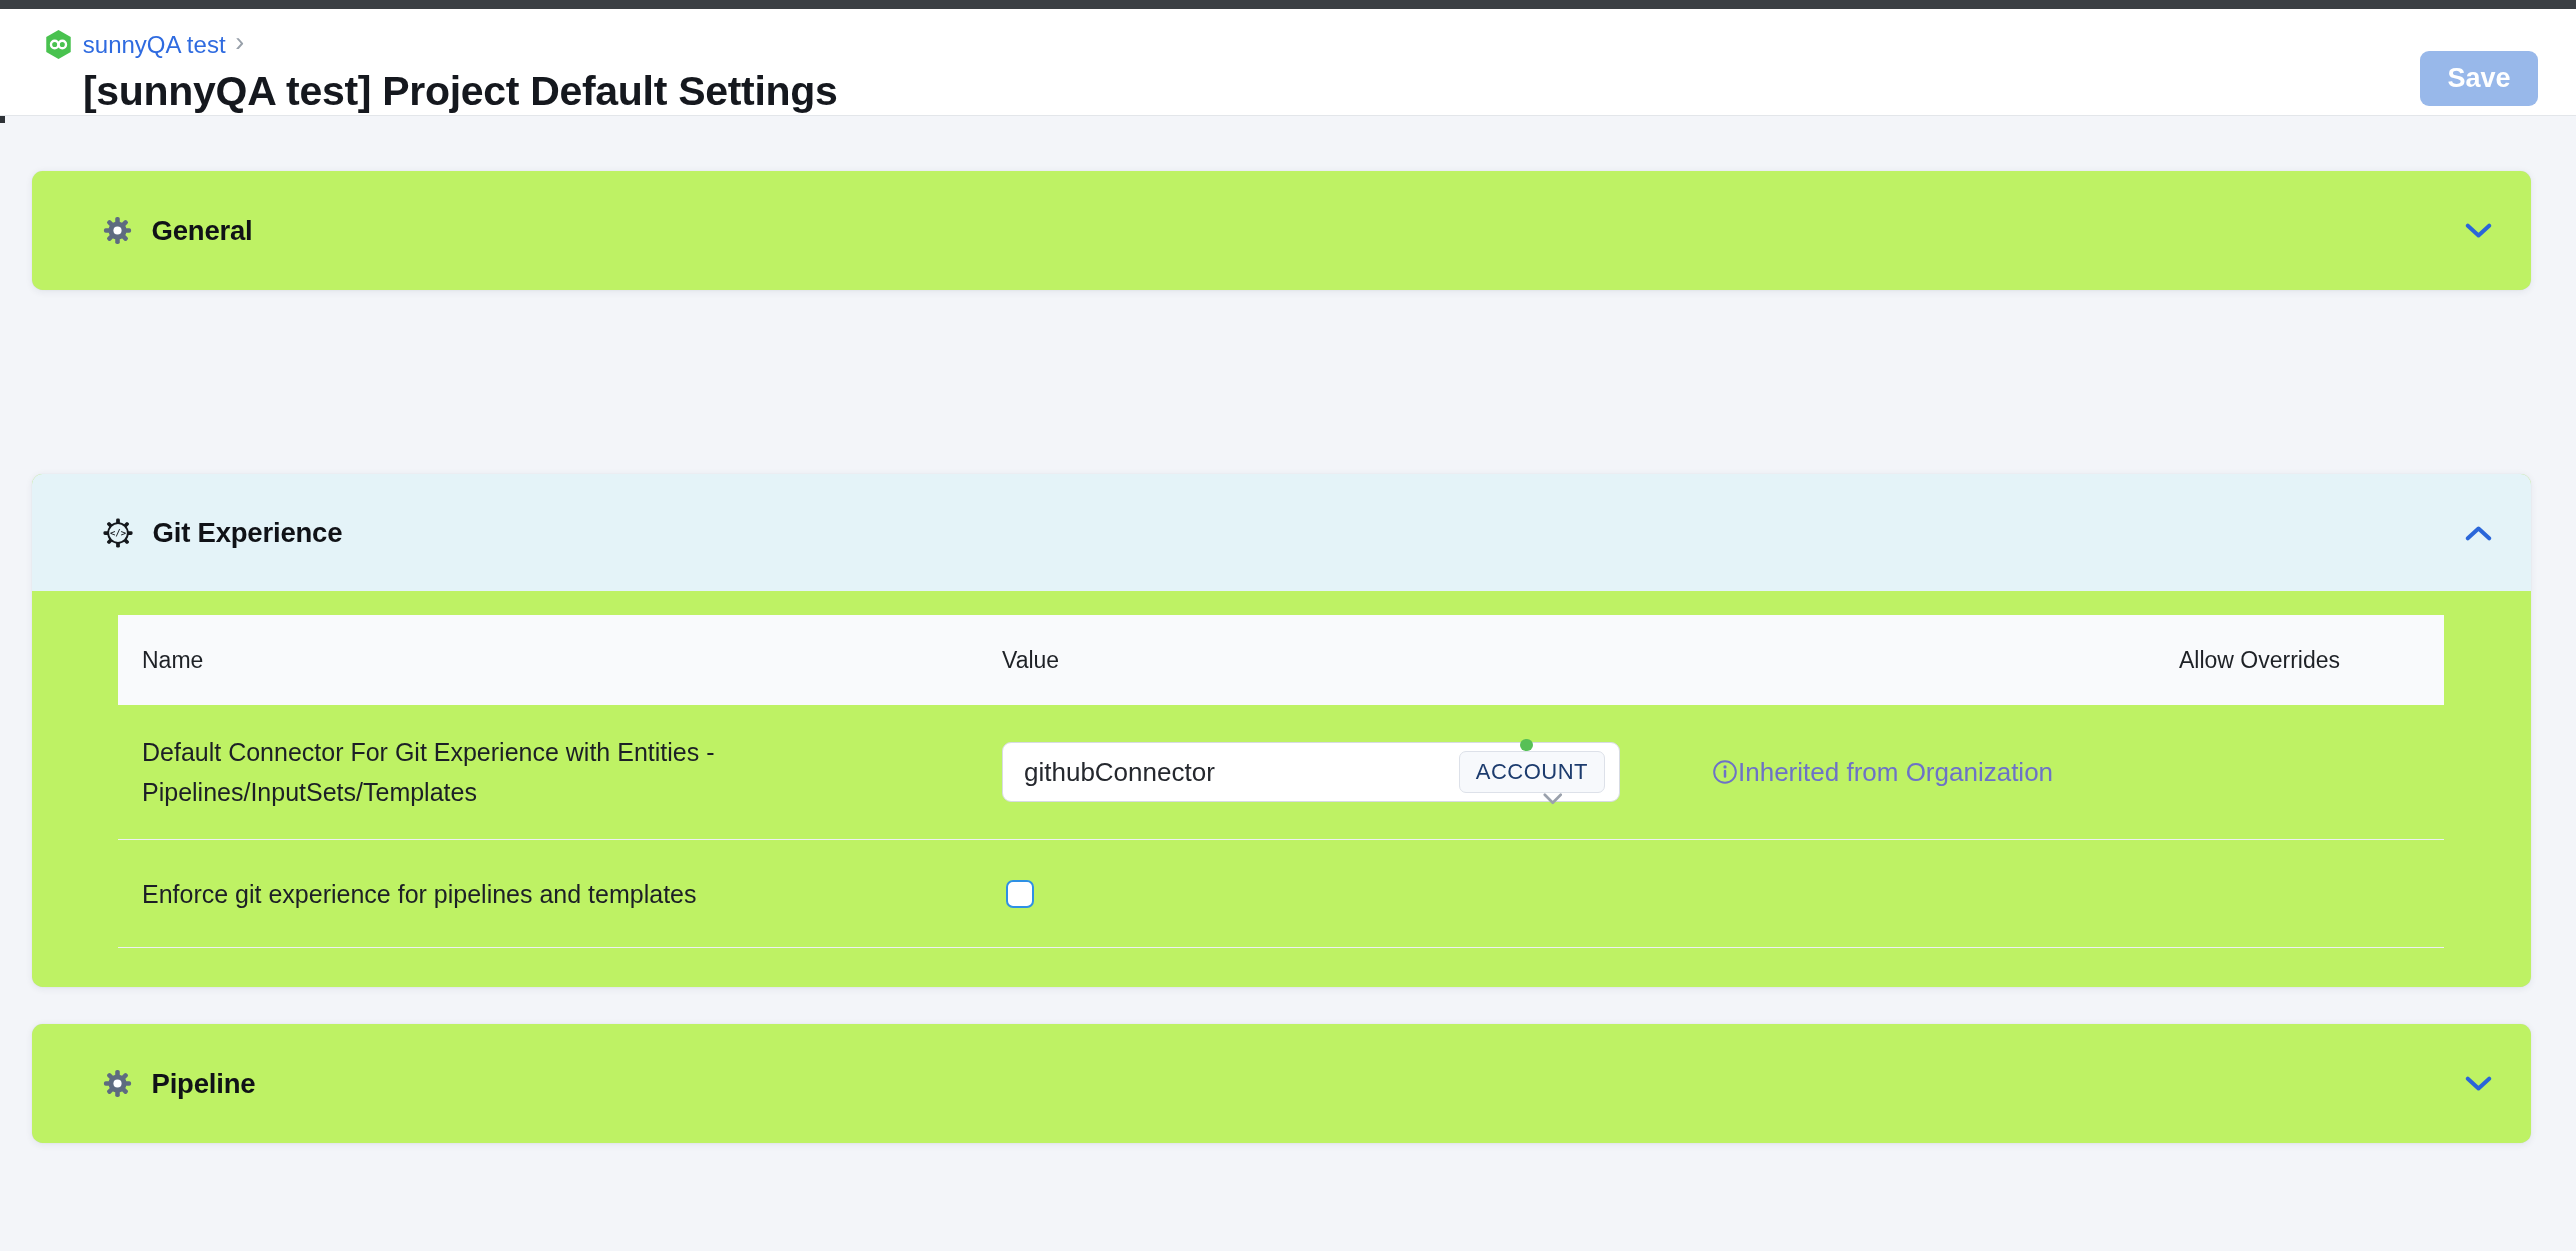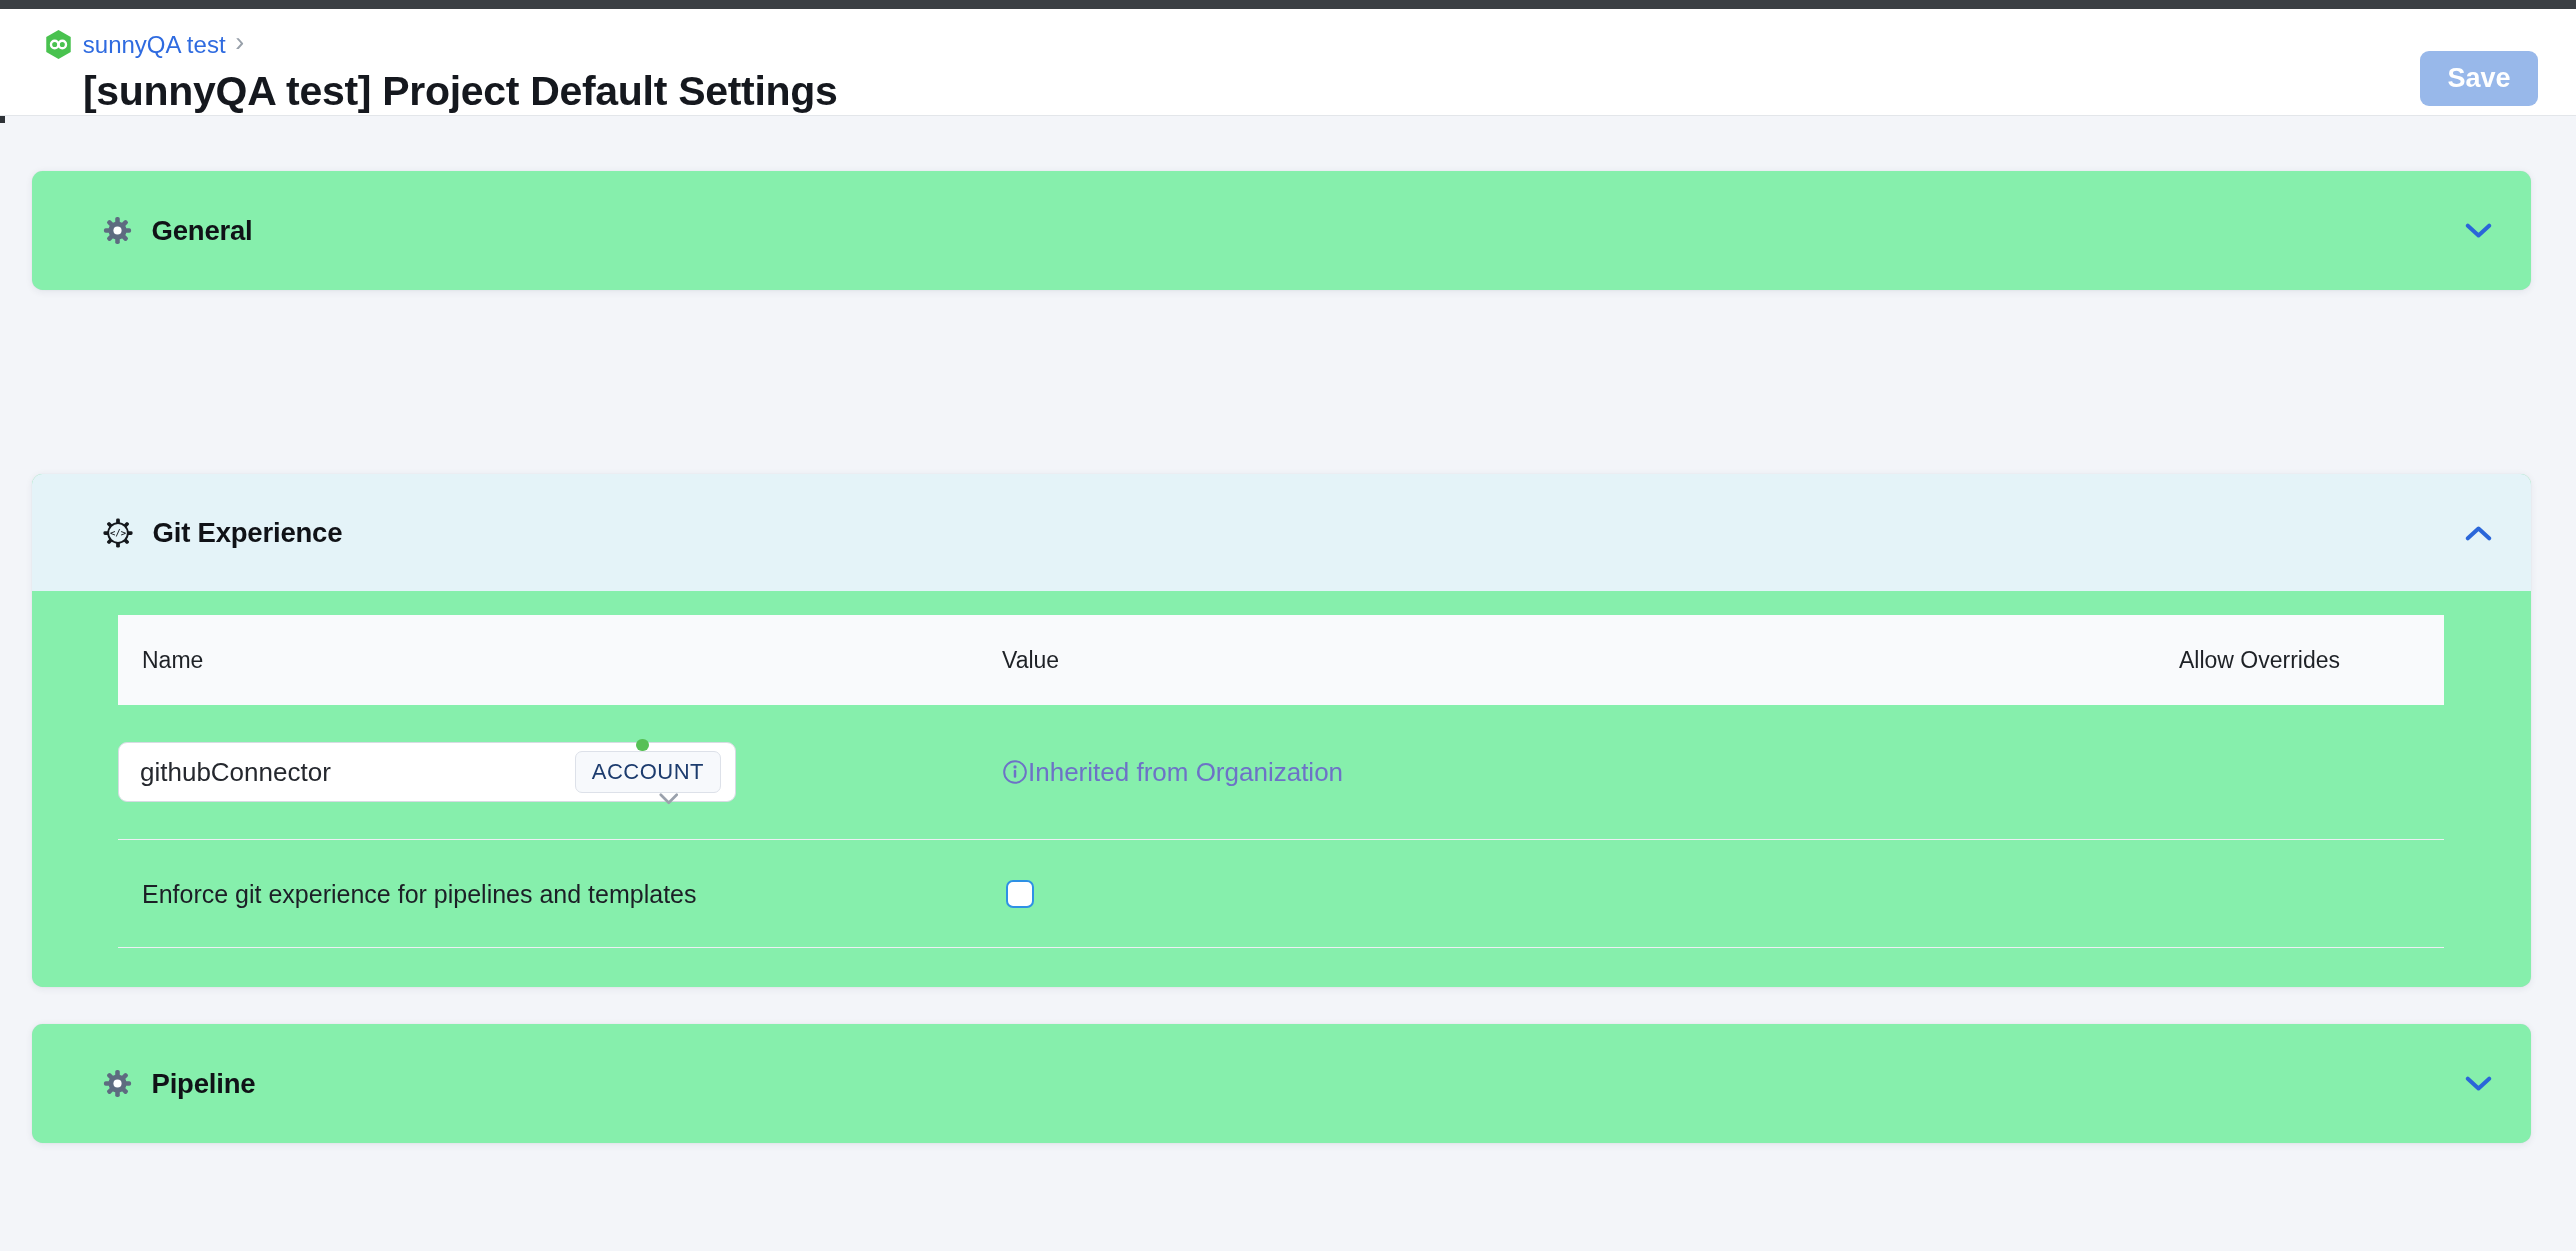--- a/index.html
+++ b/index.html
@@ -27,21 +27,21 @@
   .page-title { position:absolute; left:39px; top:59px; font-size:41px; font-weight:700; color:#15181e; letter-spacing:-0.3px;margin-left:44px; }
   .save-button {
     position:absolute; right:38px; top:42px; width:118px; height:55px;
     background:#98b8ea; border:none; border-radius:9px;
     color:#ffffff; font-size:27px; font-weight:700; font-family:inherit;
     display:flex; align-items:center; justify-content:center; cursor:default;text-align:right;
   }
 
   
   .card {
-    position:absolute; left:32px; width:2499px; background:#86efac; border-radius:10.7px;
+    position:absolute; left:32px; width:2499px; background:#bef264; border-radius:10.7px;
     box-shadow:0 1.8px 7px rgba(33,48,73,.08), 0 0 0.9px rgba(33,48,73,.15);
   }
   .card-general    { top:171px; height:119px; }
   .card-connectors { top:322px; height:119px; }
   .card-git        { top:474px; height:513px; }
   .card-pipeline   { top:1024px; height:119px; }
 
   .section-header {
     position:relative; height:119px; display:flex; align-items:center;
     padding-left:71px; gap:19.5px; cursor:pointer; border-radius:10.7px;
@@ -155,20 +155,21 @@
     </div>
 
     <div class="settings-table">
       <div class="tgrid thead">
         <span class="th-name">Name</span>
         <span class="th-value">Value</span>
         <span class="th-overrides">Allow Overrides</span>
       </div>
 
       <div class="tgrid trow row-1">
+        <div class="cell-name">Default Connector For Git Experience with Entities - Pipelines/InputSets/Templates</div>
         <div class="cell-value">
           <div class="dropdown">
             <span class="dropdown-value">githubConnector</span>
             <span class="dropdown-right">
               <span class="status-dot"></span>
               <span class="scope-tag">ACCOUNT</span>
               <span class="dd-caret" style="display:flex;">
                 <svg width="19.5" height="12.4" viewBox="0 0 22 14">
                     <path d="M2 2 L11 11 L20 2" fill="none" stroke="#9aa1ac" stroke-width="3" stroke-linecap="round" stroke-linejoin="round"></path>
                   </svg>

